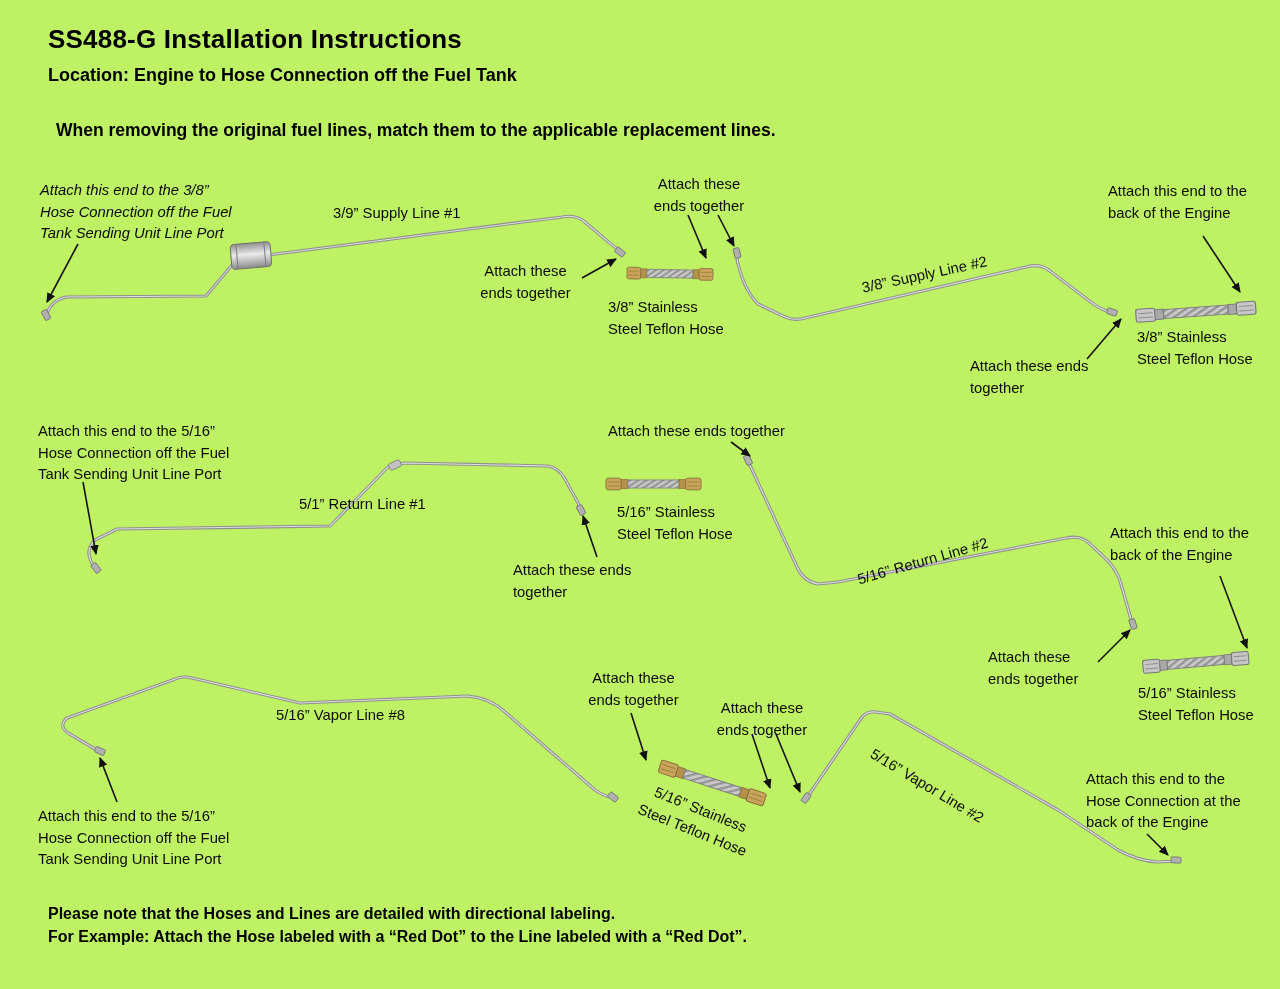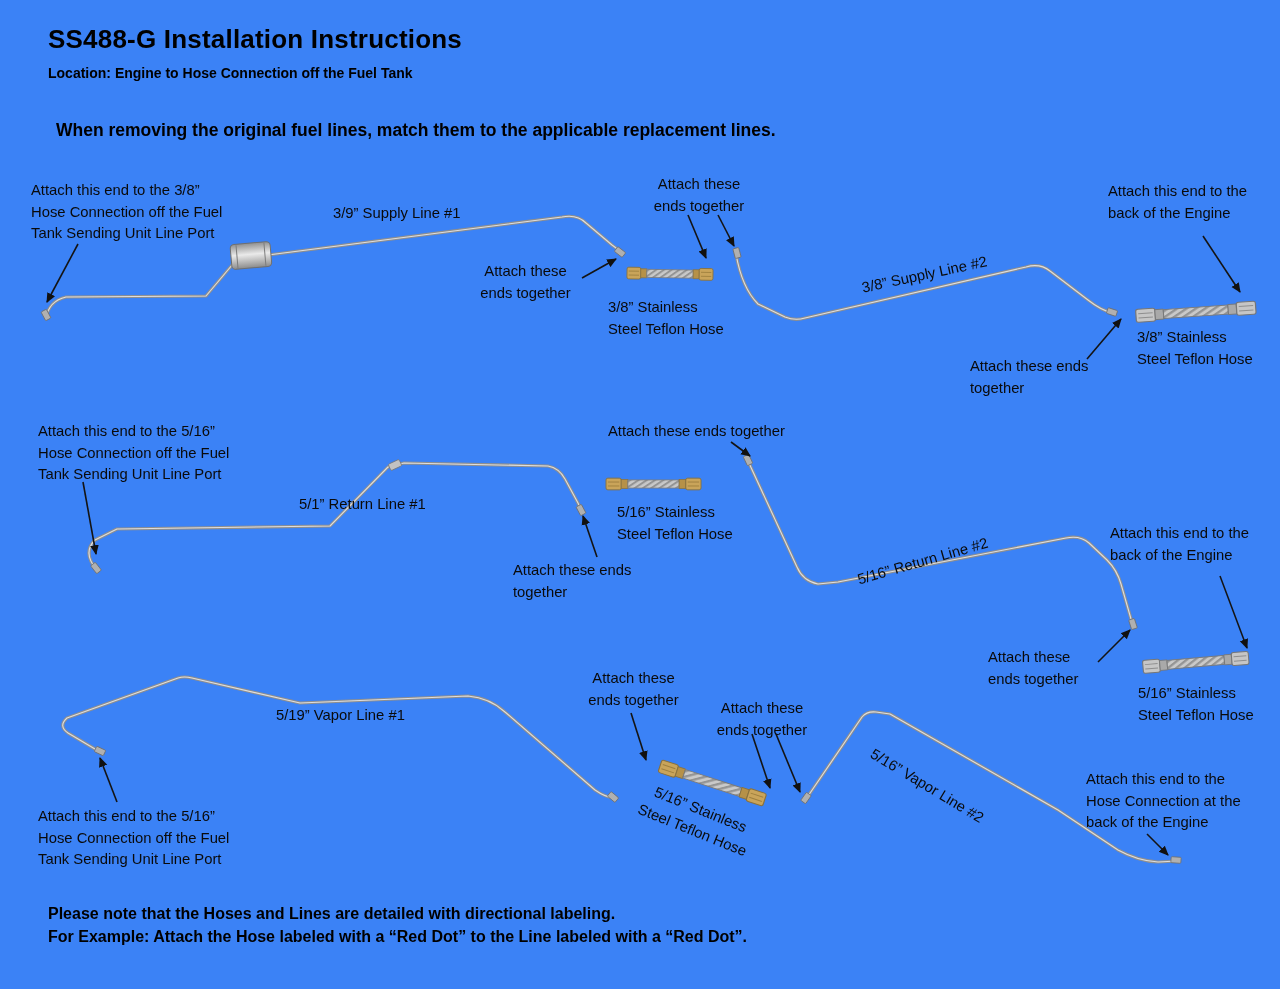--- a/index.html
+++ b/index.html
@@ -1,20 +1,20 @@
 <!DOCTYPE html>
 <html><head>
 <meta charset="utf-8">
 <style>
   * { margin:0; padding:0; box-sizing:border-box; }
   html,body { background:#ffffff; }
   body { font-family:"Liberation Sans", sans-serif; color:#000; }
-  .page { position:relative; width:1280px; height:989px; background:#3b82f6; overflow:hidden; }
+  .page { position:relative; width:1280px; height:989px; background:#bef264; overflow:hidden; }
   .title { position:absolute; left:48px; top:24px; font-size:26px; font-weight:700; letter-spacing:0.2px; }
-  .subtitle { position:absolute; left:48px; top:65px; font-size:14px; font-weight:700; }
+  .subtitle { position:absolute; left:48px; top:65px; font-size:18px; font-weight:700; }
   .intro { position:absolute; left:56px; top:120px; font-size:17.5px; font-weight:700; }
   .lbl { position:absolute; font-size:14.8px; line-height:1.46; white-space:pre-line; color:#0a0a0a; }
   .center { text-align:center; }
   .note { position:absolute; font-size:16px; font-weight:700; }
   svg.diagram { position:absolute; left:0; top:0; }
   .tube-base { stroke:#8f8f8f; stroke-width:3.2; fill:none; stroke-linecap:round; stroke-linejoin:round; }
   .tube-hi { stroke:#dedede; stroke-width:1.1; fill:none; stroke-linecap:round; stroke-linejoin:round; }
   .arrow { stroke:#141414; stroke-width:1.6; fill:none; }
 </style>
 </head>
@@ -151,21 +151,21 @@
       <path class="arrow" d="M776,734 L800,792" marker-end="url(#arw)"></path>
       <path class="arrow" d="M117,802 L100,758" marker-end="url(#arw)"></path>
       <path class="arrow" d="M1147,834 L1168,855" marker-end="url(#arw)"></path>
     </g>
   </svg>
 
   <div class="title">SS488-G Installation Instructions</div>
   <div class="subtitle">Location: Engine to Hose Connection off the Fuel Tank</div>
   <div class="intro">When removing the original fuel lines, match them to the applicable replacement lines.</div>
 
-  <div class="lbl" style="left:31px; top:180px; width:225px;">Attach this end to the 3/8”
+  <div class="lbl" style="left:40px; top:180px; width:225px;font-style:italic;">Attach this end to the 3/8”
 Hose Connection off the Fuel
 Tank Sending Unit Line Port</div>
   <div class="lbl" style="left:333px; top:203px;">3/9” Supply Line #1</div>
   <div class="lbl center" style="left:643px; top:174px; width:112px;">Attach these
 ends together</div>
   <div class="lbl center" style="left:468px; top:261px; width:115px;">Attach these
 ends together</div>
   <div class="lbl" style="left:608px; top:297px; width:140px;">3/8” Stainless
 Steel Teflon Hose</div>
   <div class="lbl" style="left:860px; top:278px; transform:rotate(-12deg); transform-origin:left top;">3/8” Supply Line #2</div>
@@ -186,21 +186,21 @@
   <div class="lbl" style="left:513px; top:560px; width:145px;">Attach these ends
 together</div>
   <div class="lbl" style="left:855px; top:570px; transform:rotate(-16deg); transform-origin:left top;">5/16” Return Line #2</div>
   <div class="lbl" style="left:1110px; top:523px; width:170px;">Attach this end to the
 back of the Engine</div>
   <div class="lbl" style="left:988px; top:647px; width:120px;">Attach these
 ends together</div>
   <div class="lbl" style="left:1138px; top:683px; width:145px;">5/16” Stainless
 Steel Teflon Hose</div>
 
-  <div class="lbl" style="left:276px; top:705px;">5/19” Vapor Line #1</div>
+  <div class="lbl" style="left:276px; top:705px;">5/16” Vapor Line #8</div>
   <div class="lbl center" style="left:576px; top:668px; width:115px;">Attach these
 ends together</div>
   <div class="lbl center" style="left:706px; top:698px; width:112px;">Attach these
 ends together</div>
   <div class="lbl center" style="left:644px; top:776px; width:130px; transform:rotate(22deg); transform-origin:left top;">5/16” Stainless
 Steel Teflon Hose</div>
   <div class="lbl" style="left:877px; top:744px; transform:rotate(31deg); transform-origin:left top;">5/16” Vapor Line #2</div>
   <div class="lbl" style="left:38px; top:806px; width:230px;">Attach this end to the 5/16”
 Hose Connection off the Fuel
 Tank Sending Unit Line Port</div>

